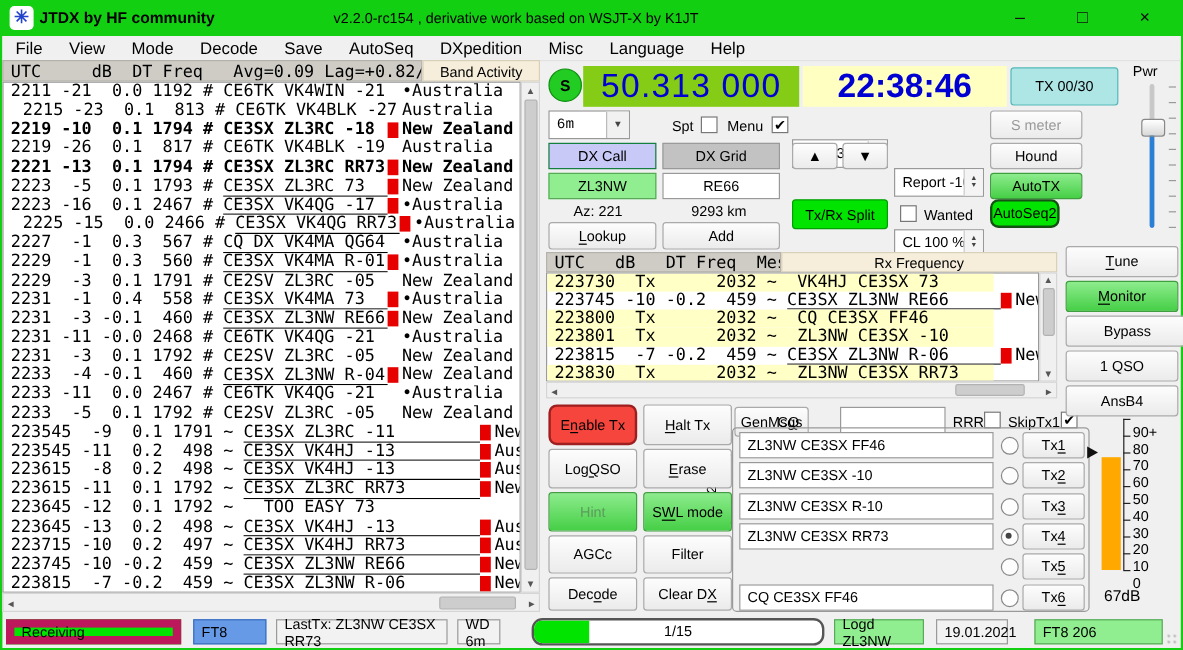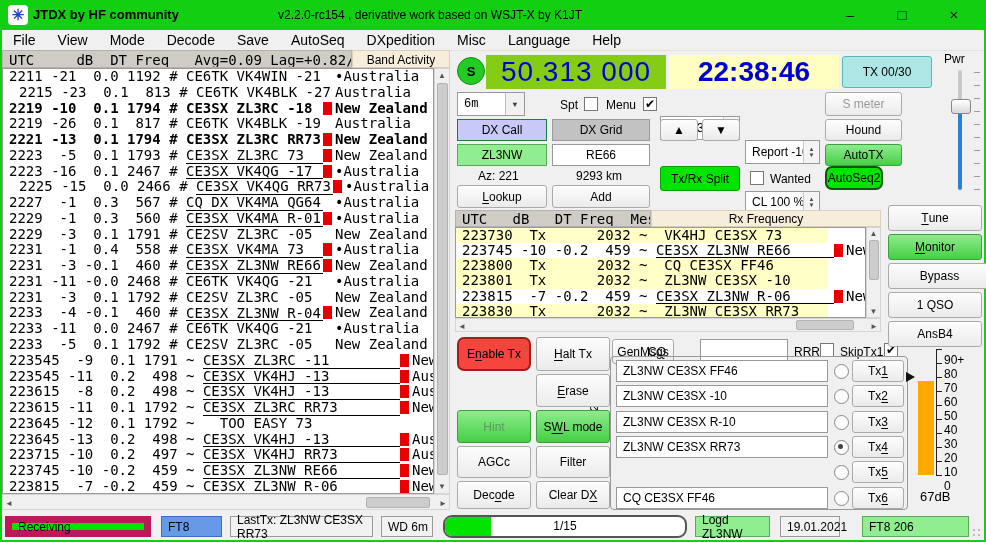--- a/index.html
+++ b/index.html
@@ -281,36 +281,37 @@
     </div>
   <div class="gframe abs" style="left:610px;top:356px;width:298px;height:154px;"></div>
   <div id="tx-rows"></div>
 
   <div id="db-meter"></div>
   <div class="small-lbl" style="left:920px;top:489px;font-size:13px;">67dB</div>
 
   <div class="status-box green" style="left:5px;top:516px;width:146px;">Receiving</div>
   <div class="status-box blue" style="left:161px;top:516px;width:61px;">FT8</div>
   <div class="status-box" style="left:230px;top:516px;width:143px;">LastTx: ZL3NW CE3SX RR73</div>
-  <div class="status-box" style="left:381px;top:516px;width:52px;">WD 6m</div>
+  <div class="status-box" style="left:381px;top:516px;width:36px;">WD 6m</div>
   <div class="progress" style="left:443px;top:515px;width:244px;height:23px;">
     <div class="chunk" style="width:46px;"></div>
     <div class="ptext">1/15</div>
   </div>
   <div class="status-box lgreen" style="left:695px;top:516px;width:75px;">Logd ZL3NW</div>
   <div class="status-box" style="left:780px;top:516px;width:60px;">19.01.2021</div>
   <div class="status-box lgreen" style="left:862px;top:516px;width:107px;">FT8  206</div>
   <div class="grip"></div>
 <div class="btn abs" style="left: 888px; top: 205px; width: 94px; height: 26px;"><u>T</u>une</div>
     <div class="btn abs green" style="left: 888px; top: 234px; width: 94px; height: 26px;"><u>M</u>onitor</div>
     <div class="btn abs" style="left: 888px; top: 263px; width: 103px; height: 26px;">Bypass</div>
     <div class="btn abs" style="left: 888px; top: 292px; width: 94px; height: 26px;">1 QSO</div>
     <div class="btn abs" style="left: 888px; top: 321px; width: 94px; height: 26px;">AnsB4</div>
     <div class="btn abs red" style="left: 457px; top: 337px; width: 74px; height: 34px;">E<u>n</u>able Tx</div>
     <div class="btn abs" style="left: 536px; top: 337px; width: 74px; height: 34px;"><u>H</u>alt Tx</div>
+    <div class="btn abs" style="left: 457px; top: 374px; width: 74px; height: 33px;">Log <u>Q</u>SO</div>
     <div class="btn abs" style="left: 536px; top: 374px; width: 74px; height: 33px;"><u>E</u>rase</div>
     <div class="btn abs green-dim" style="left: 457px; top: 410px; width: 74px; height: 33px;">Hint</div>
     <div class="btn abs green" style="left: 536px; top: 410px; width: 74px; height: 33px;">S<u>W</u>L mode</div>
     <div class="btn abs" style="left: 457px; top: 446px; width: 74px; height: 32px;">AGCc</div>
     <div class="btn abs" style="left: 536px; top: 446px; width: 74px; height: 32px;">Filter</div>
     <div class="btn abs" style="left: 457px; top: 481px; width: 74px; height: 28px;">Dec<u>o</u>de</div>
     <div class="btn abs" style="left: 536px; top: 481px; width: 74px; height: 28px;">Clear D<u>X</u></div>
     <div class="field abs" style="left: 616px; top: 360px; width: 212px; height: 22px;">ZL3NW CE3SX FF46</div>
     <span class="radio" style="position: absolute; left: 834px; top: 364px;"></span>
     <div class="btn abs" style="left: 852px; top: 360px; width: 52px; height: 22px;">Tx <u>1</u></div>

